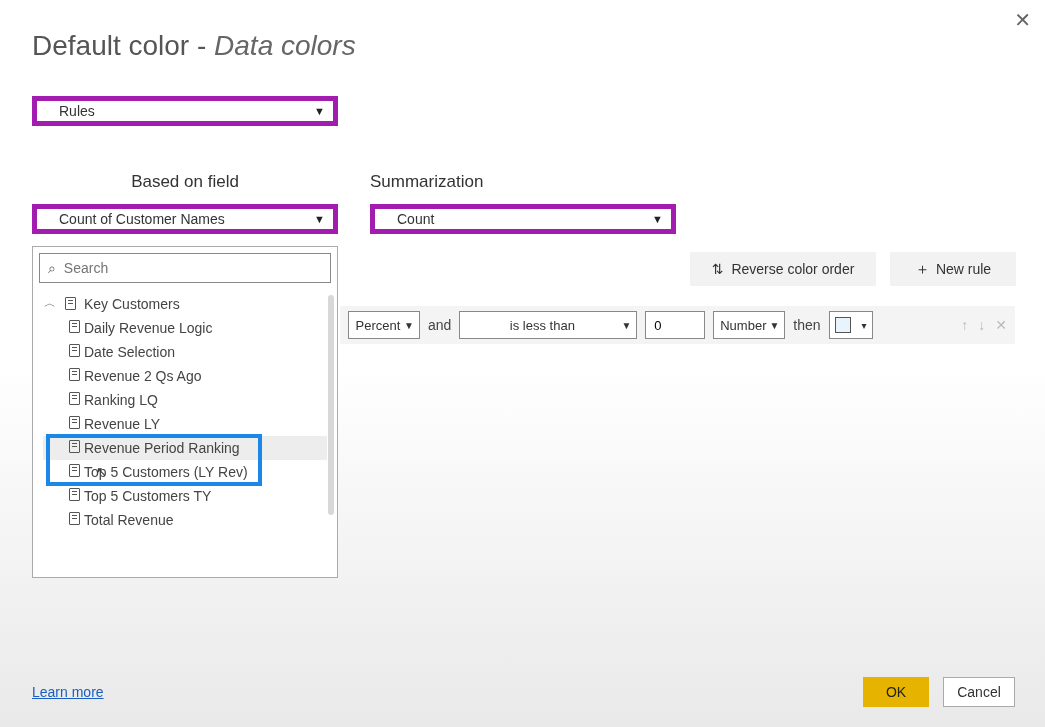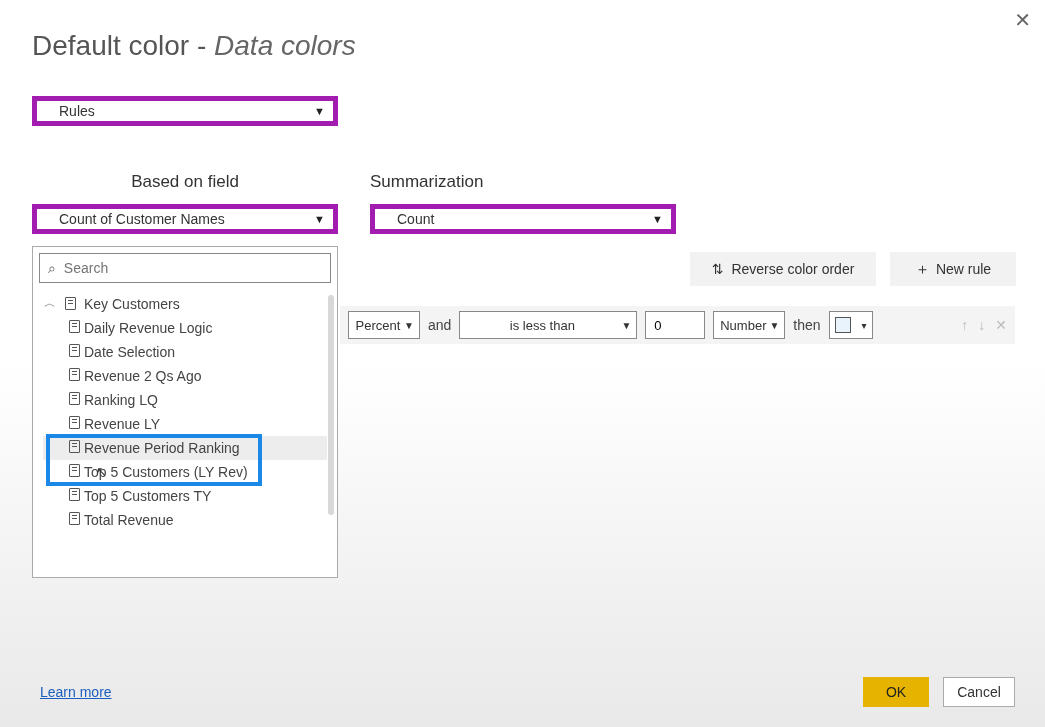--- a/index.html
+++ b/index.html
@@ -222,21 +222,21 @@
     width: 16px; height: 16px;
     border: 1.5px solid #555;
     background: #e9f3fb;
   }
   .row-actions { margin-left: auto; display: flex; gap: 10px; color: #bbb; font-size: 14px; }
   .row-actions span { cursor: pointer; }
 
   .footer {
     position: absolute;
     bottom: 20px;
-    left: 40px;
+    left: 32px;
     right: 30px;
     display: flex;
     align-items: center;
   }
   .learn-link { color: #1a5fbf; font-size: 14px; text-decoration: underline; cursor: pointer; }
   .footer .spacer { flex: 1; }
   .ok-btn {
     background: #e6b400;
     color: #222;
     border: none;

